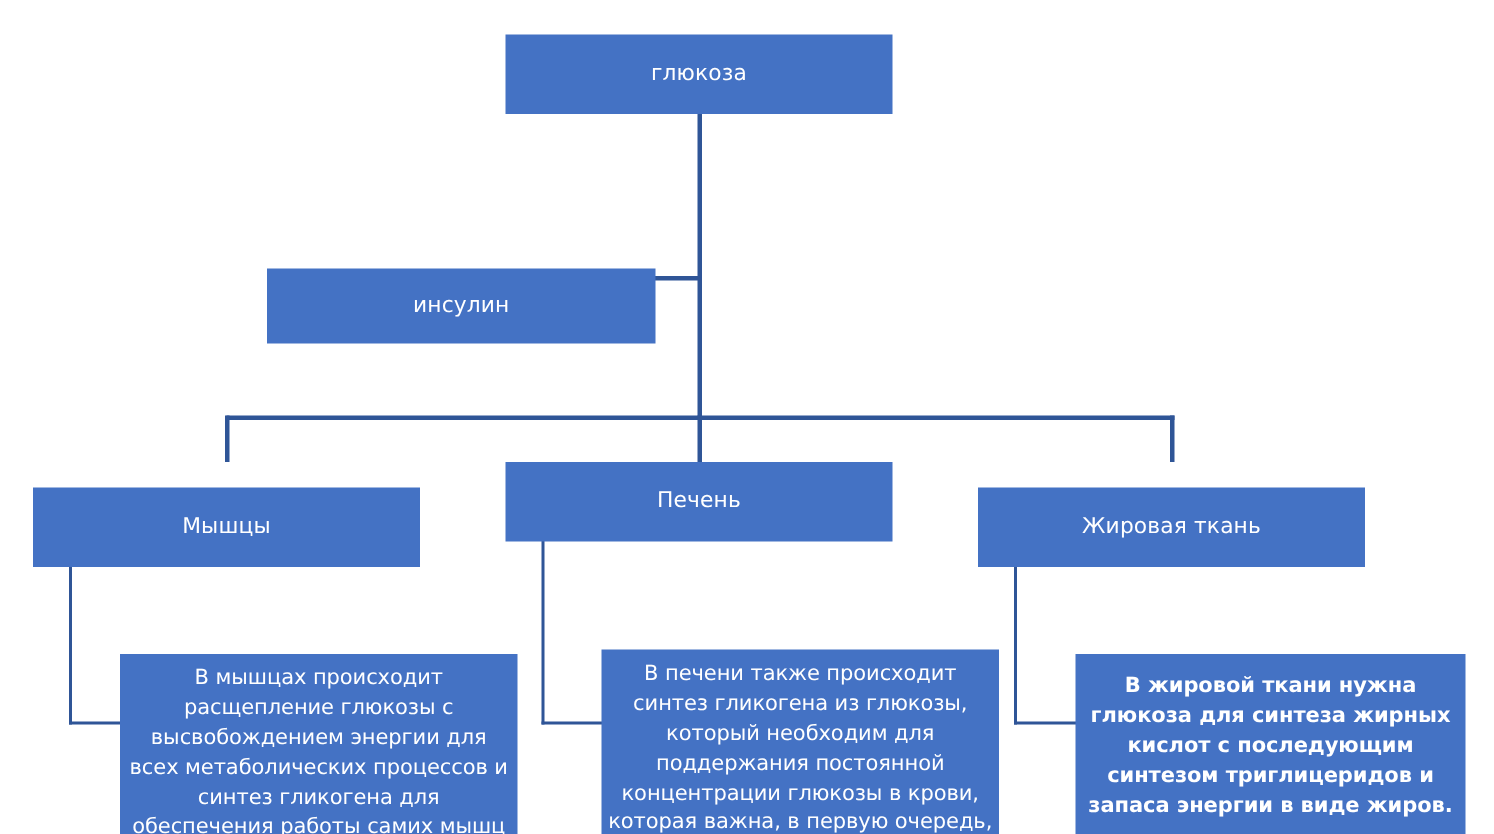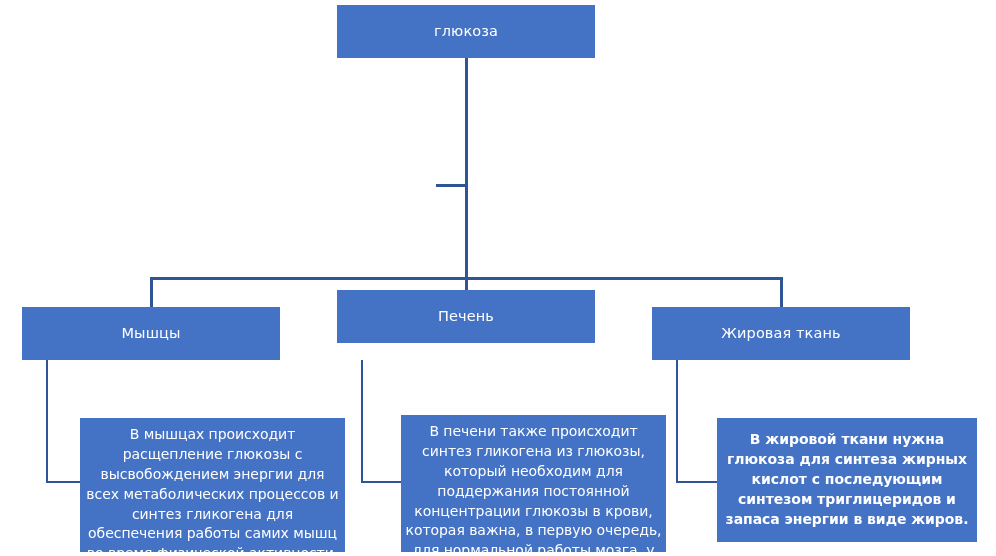--- a/index.html
+++ b/index.html
@@ -23,20 +23,21 @@
   .node {
     position: absolute;
     background: #4472C4;
     color: #ffffff;
     box-sizing: border-box;
     display: flex;
     align-items: center;
     justify-content: center;
     text-align: center;
     z-index: 3;
+    margin-top: 18px;
   }
   .node .node-label {
     display: block;
     width: 100%;
     padding: 0 6px;
     box-sizing: border-box;
   }
 
   
   .node-primary .node-label {
@@ -93,20 +94,23 @@
   <div class="conn conn-thin-v" style="left:361px; top:360px; height:123px;"></div>
   <div class="conn conn-thin-h" style="left:361px; top:481px; width:44px;"></div>
 
   <div class="conn conn-thin-v" style="left:676px; top:360px; height:123px;"></div>
   <div class="conn conn-thin-h" style="left:676px; top:481px; width:45px;"></div>
 
   <div class="node node-primary" style="left:337px; top:5px; width:258px; height:53px;">
     <span class="node-label">глюкоза</span>
   </div>
 
+  <div class="node node-primary" style="left:178px; top:161px; width:259px; height:50px;">
+    <span class="node-label">инсулин</span>
+  </div>
 
   <div class="node node-primary" style="left:22px; top:307px; width:258px; height:53px;justify-content:center;">
     <span class="node-label">Мышцы</span>
   </div>
 
   <div class="node node-primary" style="left:337px; top:290px; width:258px; height:53px;">
     <span class="node-label">Печень</span>
   </div>
 
   <div class="node node-primary" style="left:652px; top:307px; width:258px; height:53px;">

